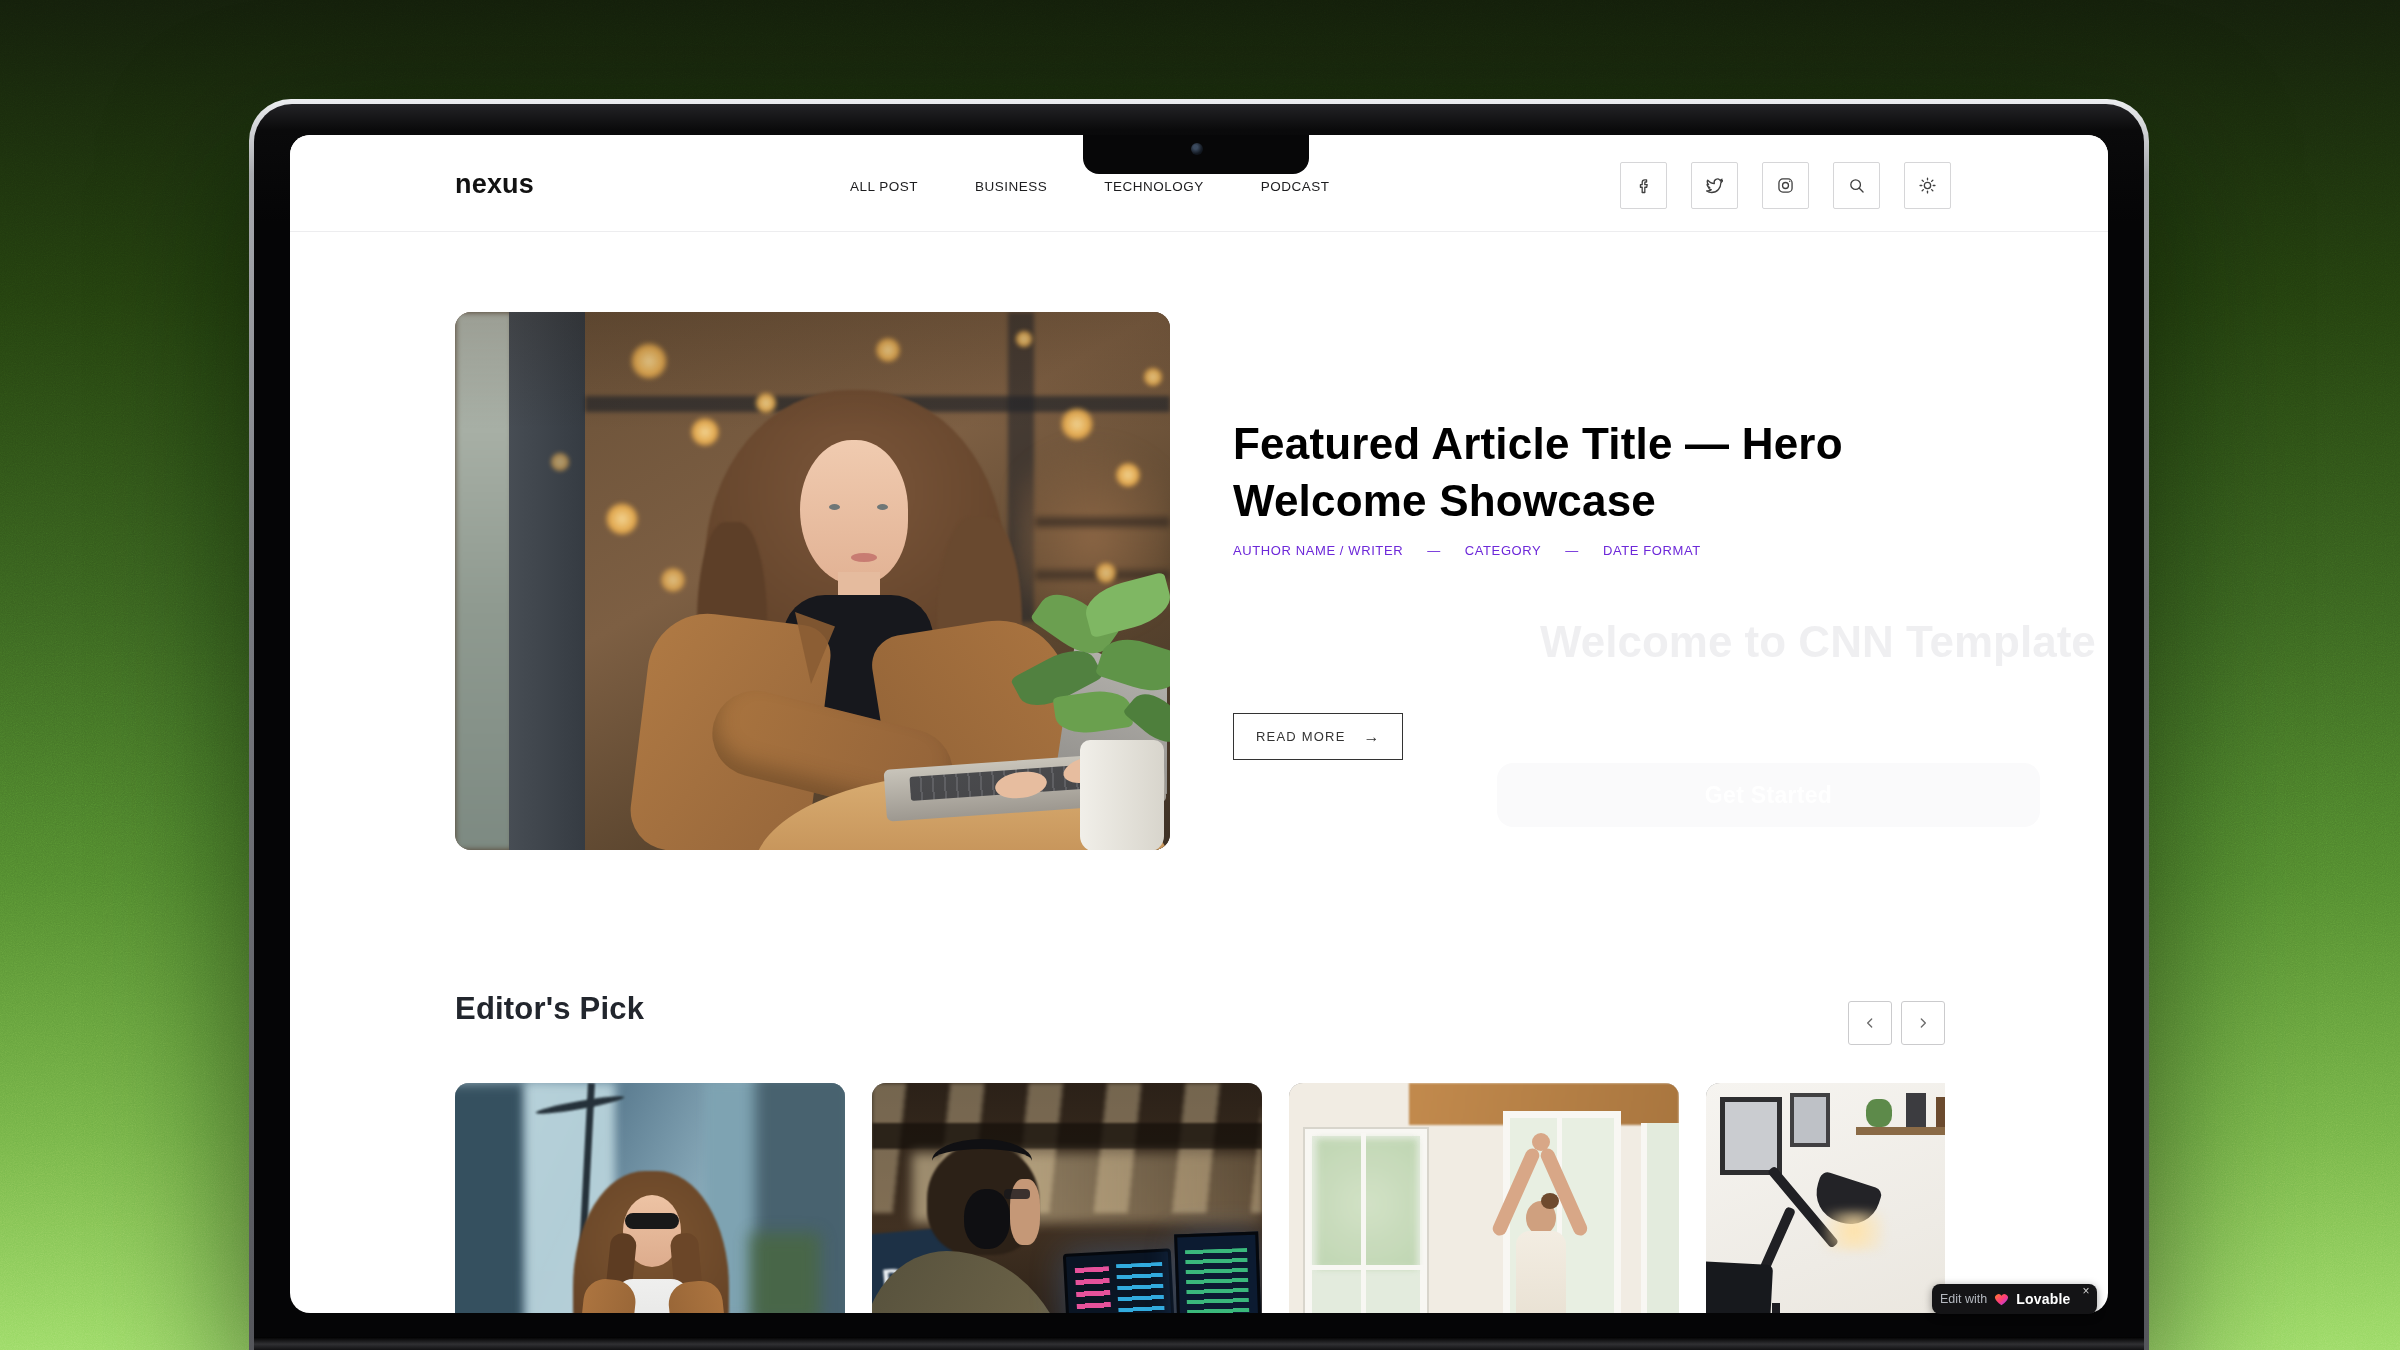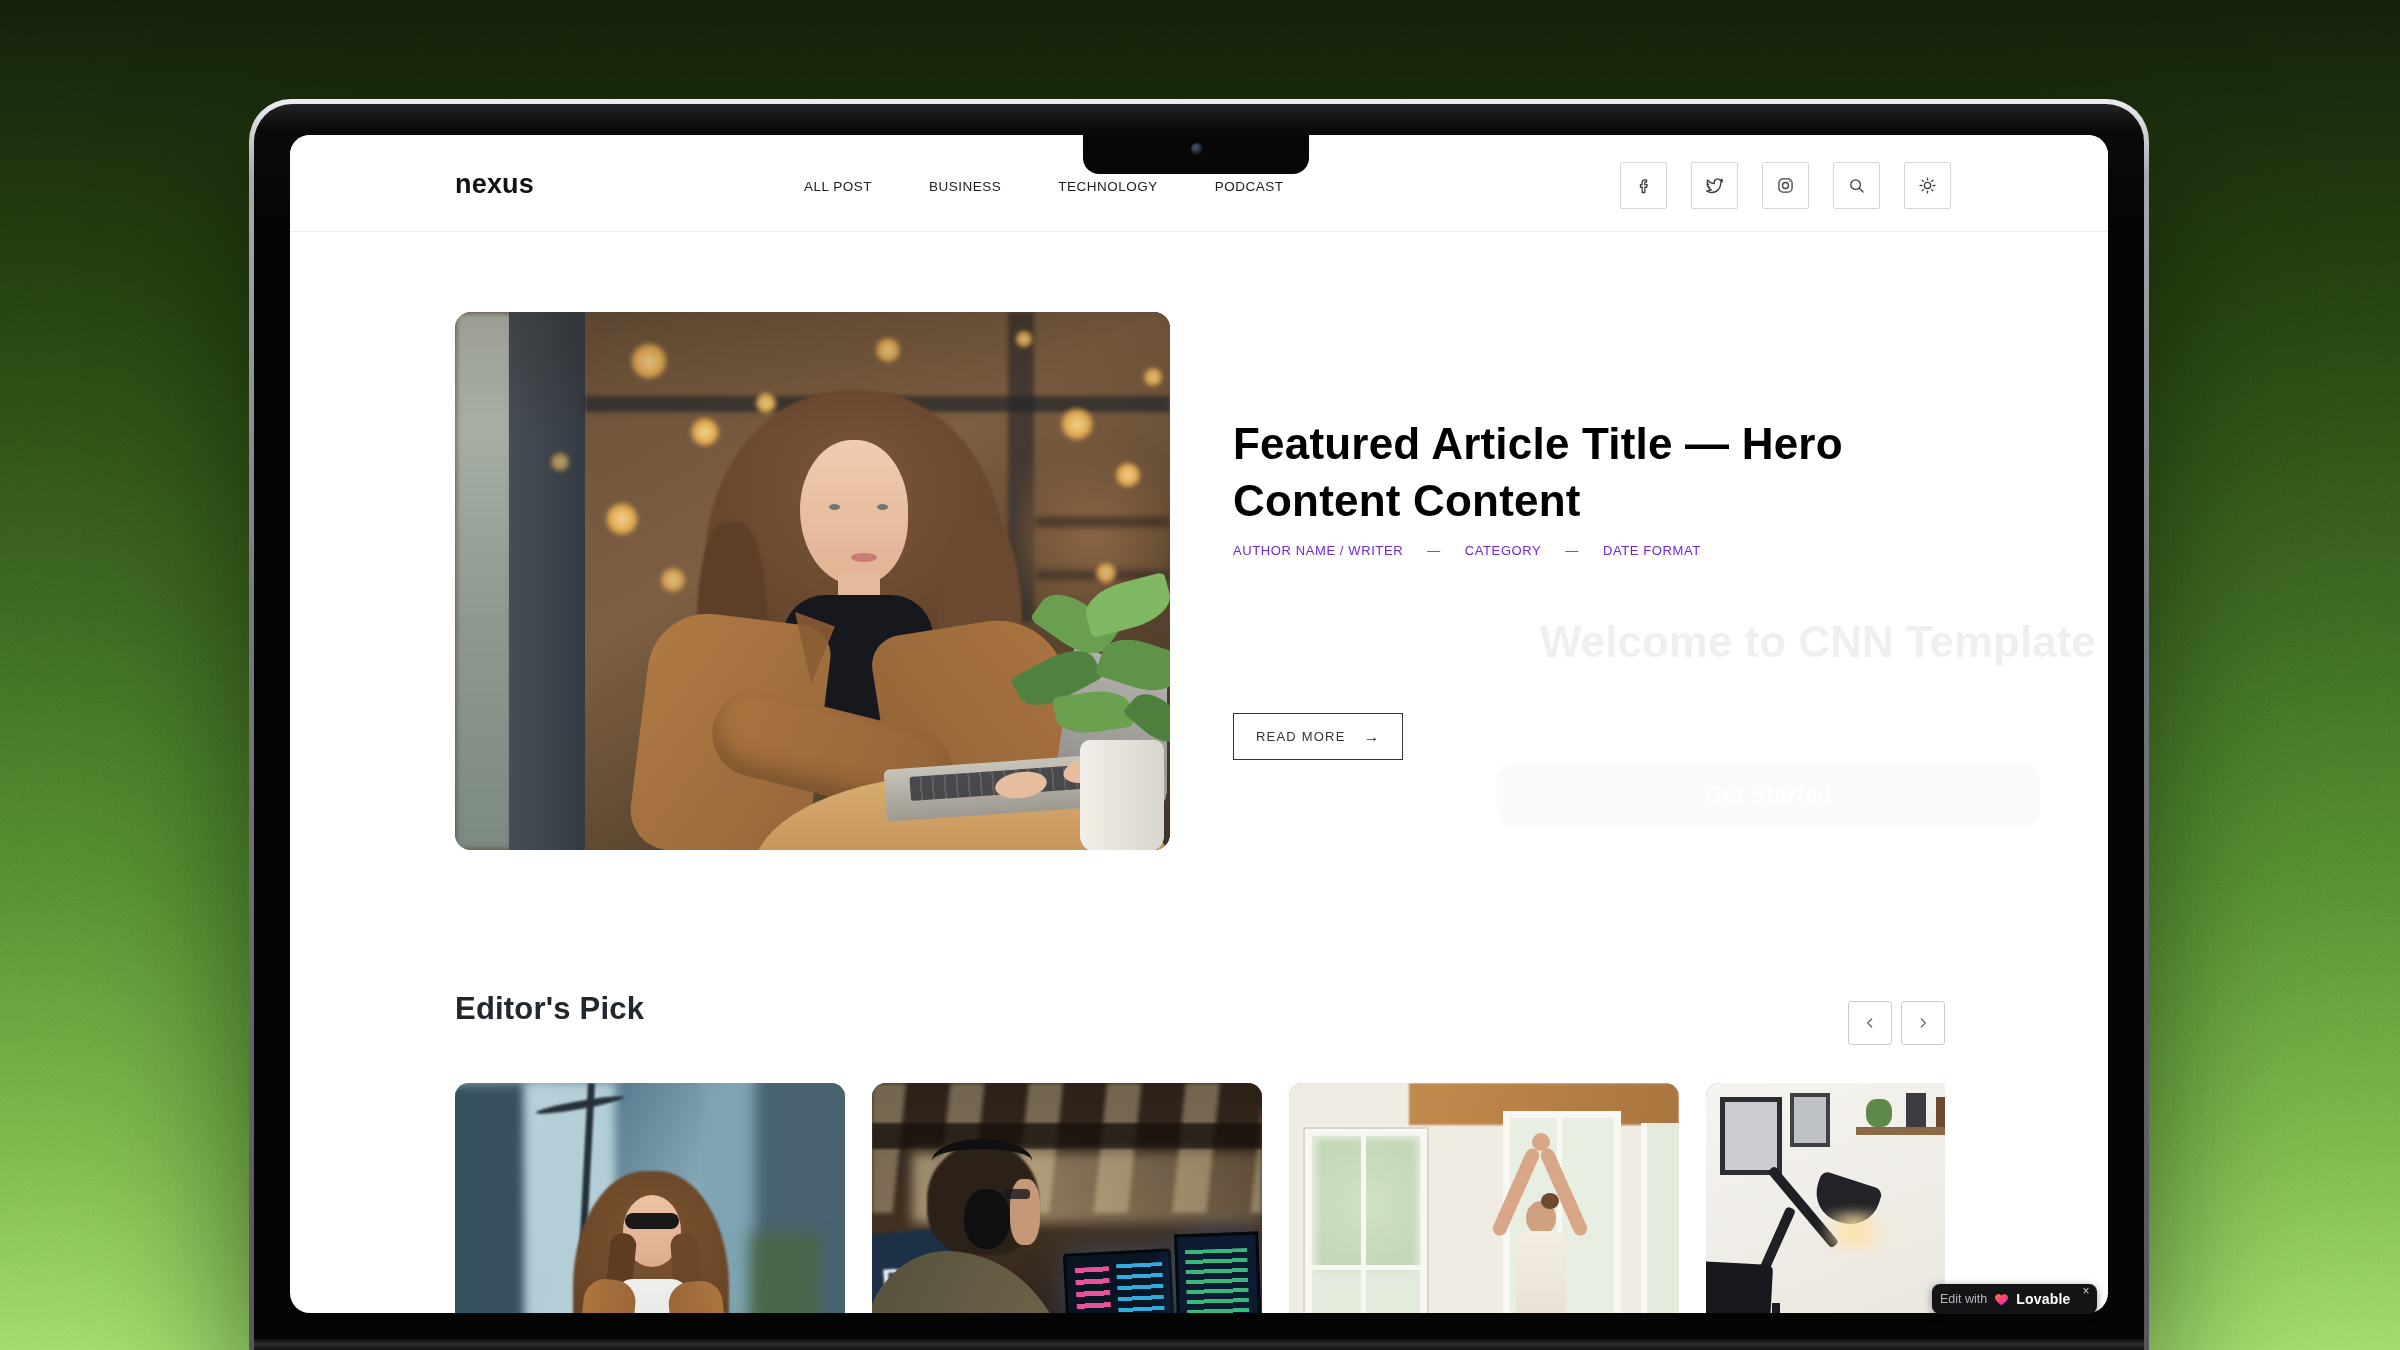--- a/index.html
+++ b/index.html
@@ -23,21 +23,21 @@
     border-radius:0 0 16px 16px}
   .camera{position:absolute;left:108px;top:8px;width:12px;height:12px;border-radius:50%;
     background:radial-gradient(circle at 38% 35%,#3b4a5e 0 2px,#141a23 60%,#05070a 100%)}
   .hinge{position:absolute;left:0;right:0;bottom:0;height:13px;
     background:linear-gradient(180deg,#000 0%,#303033 55%,#121214 100%)}
 
   
   .site-header{position:absolute;left:0;top:0;width:100%;height:97px;background:#fff;
     border-bottom:1px solid #ededef}
   .logo{position:absolute;left:165px;top:34px;font-size:27px;font-weight:700;color:#121212;letter-spacing:.2px}
-  .nav{position:absolute;left:514px;top:44px;display:flex;gap:57px}
+  .nav{position:absolute;left:560px;top:44px;display:flex;gap:57px}
   .nav a{font-size:13.5px;letter-spacing:.5px;color:#1d1d1f;text-decoration:none;white-space:nowrap}
   .socials{position:absolute;left:1330px;top:27px;display:flex;gap:24px}
   .sq{width:47px;height:47px;border:1px solid #d6d6d8;background:#fff;border-radius:2px;
     display:flex;align-items:center;justify-content:center;cursor:pointer;padding:0}
   .sq svg{width:21px;height:21px;stroke:#3f3f3f;fill:none;stroke-width:1.5;stroke-linecap:round;stroke-linejoin:round}
 
   
   .hero-image{position:absolute;left:165px;top:177px;width:715px;height:538px;border-radius:16px;
     overflow:hidden;background:#5c4733;box-shadow:inset 0 0 70px rgba(25,12,4,.25)}
   .bk{position:absolute;border-radius:50%;
@@ -186,21 +186,21 @@
           <i style="left:580px;top:290px;width:80px;height:44px;border-radius:50% 10% 50% 10%;background:#6b9f50;transform:rotate(35deg)"></i>
           <i style="left:630px;top:270px;width:86px;height:46px;border-radius:50% 10% 50% 10%;background:#7fb763;transform:rotate(-15deg)"></i>
           <i style="left:560px;top:345px;width:84px;height:42px;border-radius:10% 50% 10% 50%;background:#518140;transform:rotate(-28deg)"></i>
           <i style="left:645px;top:330px;width:80px;height:46px;border-radius:50% 10% 50% 10%;background:#5f9448;transform:rotate(18deg)"></i>
           <i style="left:600px;top:380px;width:76px;height:40px;border-radius:10% 50% 10% 50%;background:#6aa04e;transform:rotate(-8deg)"></i>
           <i style="left:672px;top:388px;width:60px;height:36px;border-radius:50% 10% 50% 10%;background:#4e7f3c;transform:rotate(40deg)"></i>
           <i style="inset:0;background:linear-gradient(180deg,rgba(30,18,8,.18),rgba(30,18,8,0) 22%)"></i>
         </div>
 
         <div class="ghost-heading">Welcome to CNN Template</div>
-        <h1 class="hero-title"><span>Featured Article Title — Hero</span><br><span>Content Content</span></h1>
+        <h1 class="hero-title"><span>Featured Article Title — Hero</span><br><span>Welcome Showcase</span></h1>
         <div class="hero-meta">
           <span>AUTHOR NAME / WRITER</span>
           <span>—</span>
           <span>CATEGORY</span>
           <span>—</span>
           <span>DATE FORMAT</span>
         </div>
         <div class="ghost-button">
           <span>Get Started</span>
         </div>

